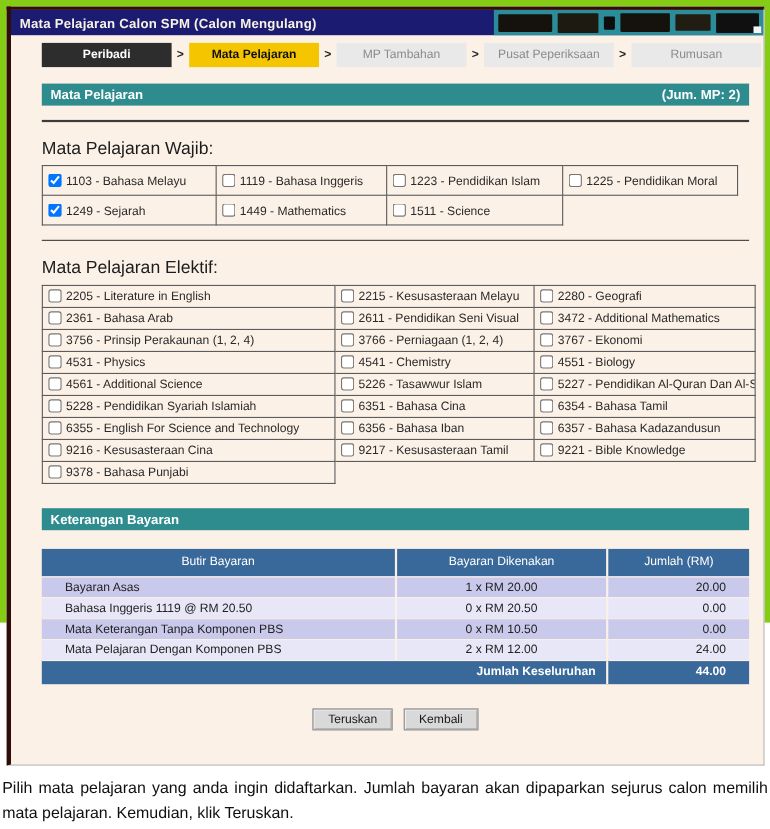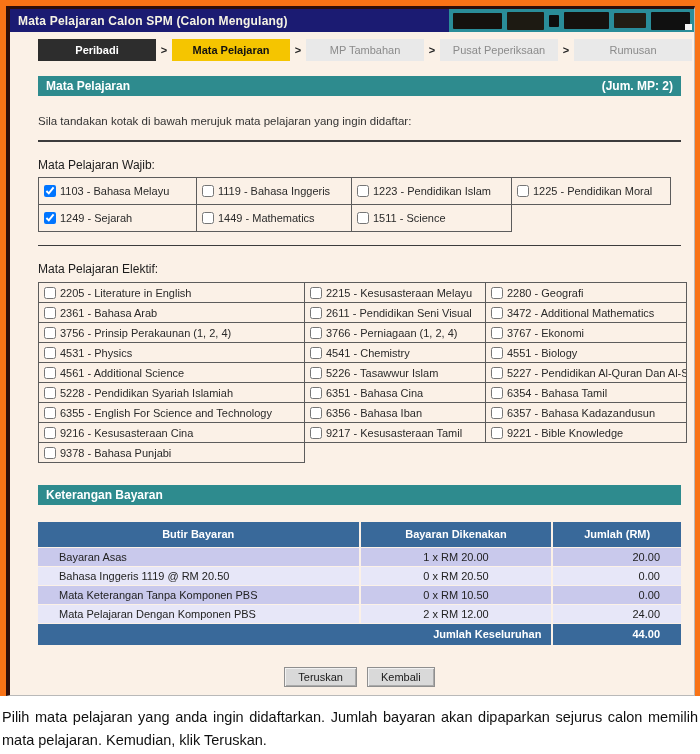--- a/index.html
+++ b/index.html
@@ -1,17 +1,17 @@
 <!DOCTYPE html>
 <html><head>
 <meta charset="utf-8">
 <style>
   * { margin:0; padding:0; box-sizing:border-box; }
   html,body { width:700px; height:754px; background:#ffffff; font-family:"Liberation Sans", sans-serif; }
-  .page { position:relative; width:700px; height:696px; background:#f97316; }
+  .page { position:relative; width:700px; height:566px; background:#84cc16; }
 
   
   .panel {
     position:absolute; left:6px; top:6px; width:689px; height:690px;
     background:#fbf1e7;
     border-left:4px solid #2f0e0a;
     border-top:3px solid #2f0e0a;
     border-right:1px solid #b9b9b9;
     border-bottom:1px solid #b9b9b9;
     overflow:hidden;
@@ -56,21 +56,21 @@
     margin-top:15px; height:20px; background:#2e8b8e; color:#ffffff;
     display:flex; align-items:center; justify-content:space-between;
     font-size:12px; font-weight:bold; padding:0 8px;
   }
 
   .instruction { margin-top:19px; font-size:11.5px; color:#333; }
 
   .rule { margin-top:13px; border:none; border-top:2px solid #3c3c3c; }
   .rule.thin { border-top:1.5px solid #3c3c3c; }
 
-  .group-heading { margin-top:16px; font-size:12px; color:#1c1c1c; }
+  .group-heading { margin-top:16px; font-size:16px; color:#1c1c1c; }
 
   
   table.chk { border-collapse:collapse; margin-top:5px; table-layout:fixed; }
   table.chk td.chk-cell {
     border:1px solid #5c5c5c; font-size:11px; color:#2a2a2a;
     padding:0 3px; white-space:nowrap; overflow:hidden;
   }
   table.chk td.ghost { border:none; }
   table.chk input[type=checkbox]{ width:12px; height:12px; vertical-align:-2px; margin:0 4px 0 2px; }
   table.wajib { width:632px; }
@@ -78,21 +78,21 @@
   table.wajib col.c1{width:158px;} table.wajib col.c2{width:155px;}
   table.wajib col.c3{width:160px;} table.wajib col.c4{width:159px;}
   table.elektif { width:648px; margin-top:6px; }
   table.elektif td.chk-cell { height:20px; }
   table.elektif col.c1{width:266px;} table.elektif col.c2{width:181px;} table.elektif col.c3{width:201px;}
 
   
   table.pay { border-collapse:collapse; width:100%; margin-top:17px; table-layout:fixed; }
   table.pay col.p1{width:50%;} table.pay col.p2{width:30%;} table.pay col.p3{width:20%;}
   table.pay th {
-    background:#39699a; color:#ffffff; font-size:11px; font-weight:bold;
+    background:#39699a; color:#ffffff; font-size:11px; font-weight:normal;
     height:25px; text-align:center; border-left:2px solid #fbf1e7;margin-left:39px;
   }
   table.pay th:first-child{ border-left:none; }
   table.pay td {
     font-size:11px; color:#222; height:19px; padding:0 21px;
     border-left:2px solid #fbf1e7; border-top:1px solid #fbf1e7;
   }
   table.pay td:first-child{ border-left:none; }
   table.pay tr.odd  td { background:#c9c9ec; }
   table.pay tr.even td { background:#e7e7f8; }
@@ -160,21 +160,20 @@
         </div>
     </div>
 
     <div class="content">
 
       <div class="teal-bar">
         <span>Mata Pelajaran</span>
         <span>(Jum. MP: 2)</span>
       </div>
 
-      <div class="instruction">Sila tandakan kotak di bawah merujuk mata pelajaran yang ingin didaftar:</div>
 
       <hr class="rule">
 
       <div class="group-heading">Mata Pelajaran Wajib:</div>
       <table class="chk wajib">
         <colgroup>
             <col class="c1">
             <col class="c2">
             <col class="c3">
             <col class="c4">

